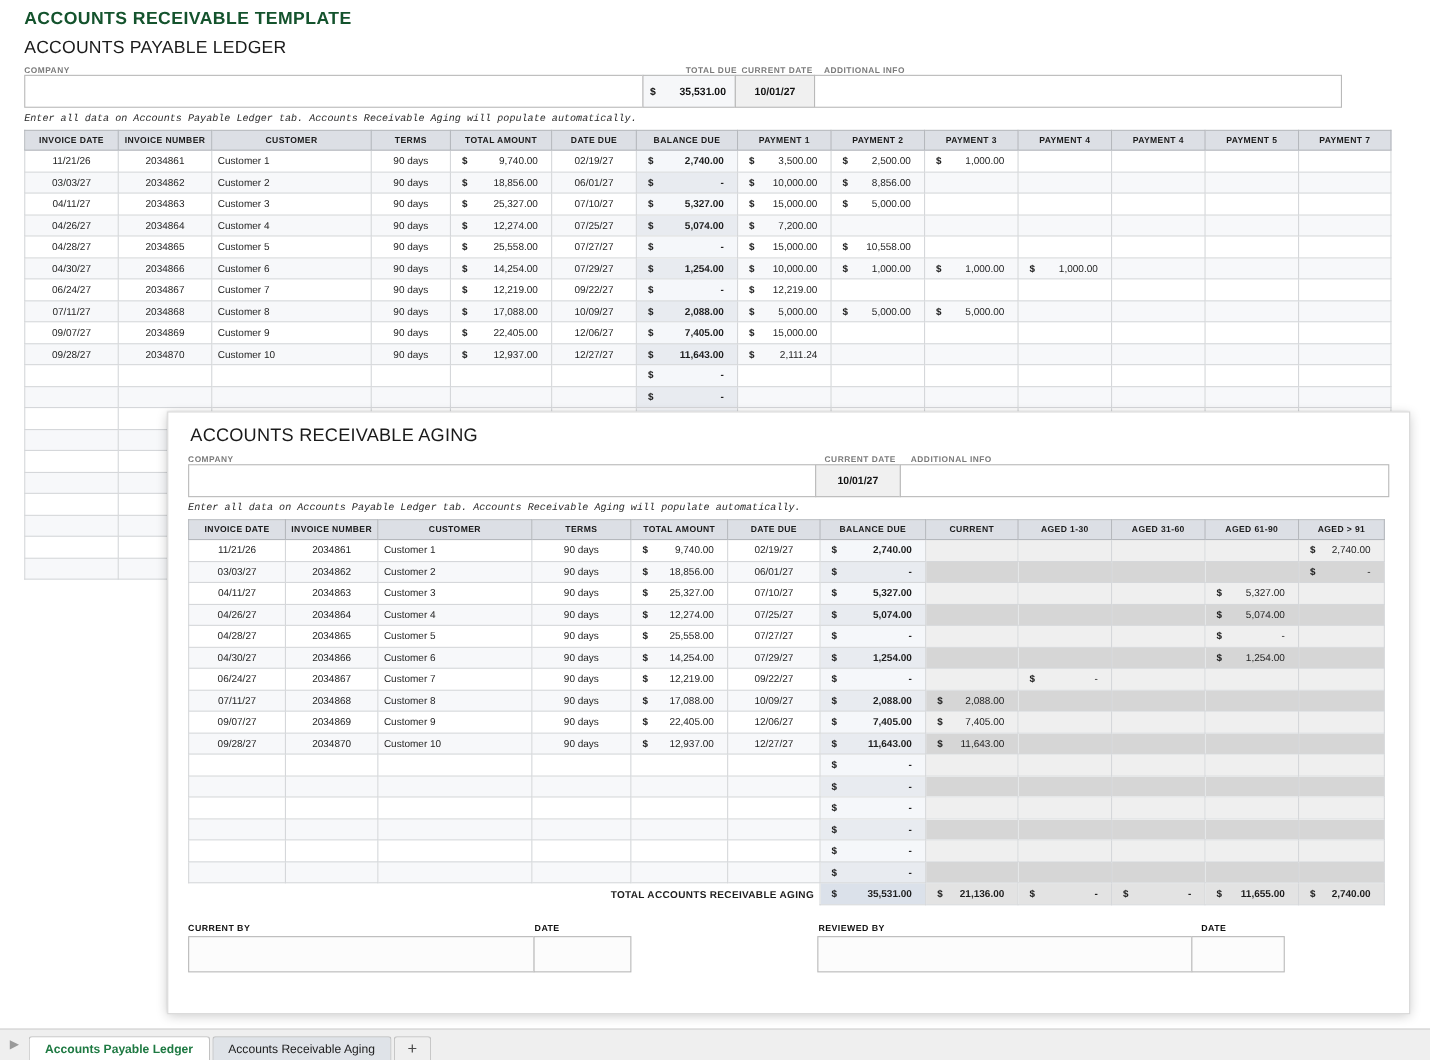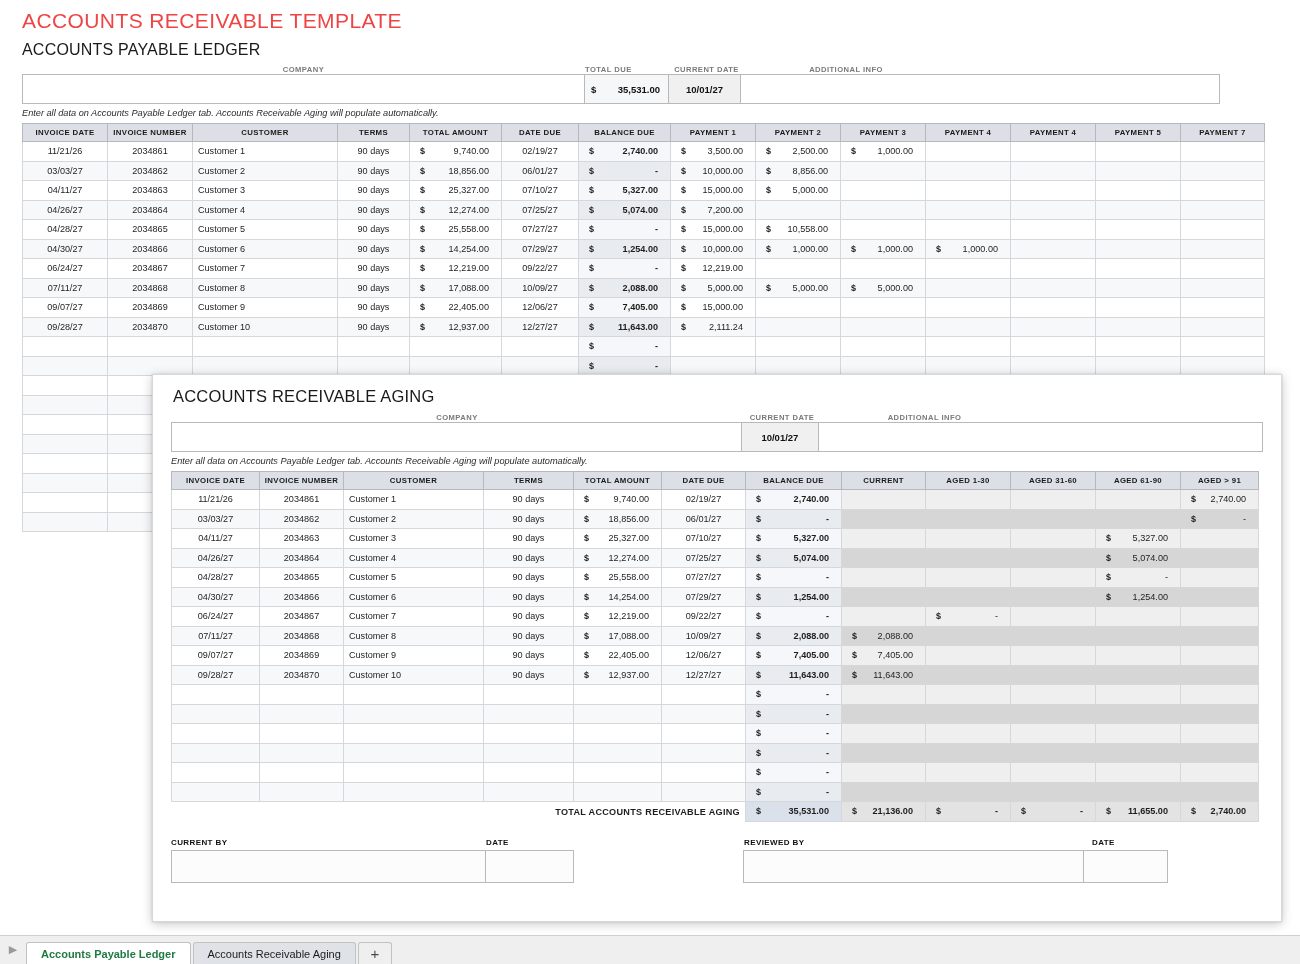--- a/index.html
+++ b/index.html
@@ -10,34 +10,33 @@
     font-family:"Liberation Sans", sans-serif;
     color:#262626;
     overflow:hidden;
     position:relative;
   }
 
   
   #back-sheet { position:absolute; left:0; top:0; width:1300px; height:935px; background:#fff; }
 
   .doc-title {
-    font-size:21px; font-weight:normal; letter-spacing:.4px;
-    color:#ef4444; padding:9px 0 0 22px;
+    font-size:16px; font-weight:bold; letter-spacing:.4px;
+    color:#14532d; padding:9px 0 0 22px;
   }
   .sheet-title {
     font-size:16px; font-weight:400; letter-spacing:.2px;
     color:#1a1a1a; padding:8px 0 6px 22px;
   }
   .mini-label {
     font-size:7.6px; font-weight:bold; letter-spacing:.45px; color:#7a7a7a;
     text-transform:uppercase;
-    text-align:center;
   }
   .note {
-    font-style:italic; font-size:9.2px; color:#2b2b2b; padding:4px 0 5px 22px;
+    font-style:italic; font-size:9.2px; color:#2b2b2b; padding:4px 0 5px 22px;font-family:Liberation Mono, monospace;
   }
 
   
   .hdr-row { display:flex; align-items:flex-end; padding:0 22px; }
   .hdr-labels { display:flex; padding:0 22px; }
 
   .box { border:1px solid #b9b9b9; height:30px; background:#fff; }
   .box.shade { background:#f6f7f9; }
   .box.shade2 { background:#f0f0f0; }
   .box-val {
@@ -113,21 +112,21 @@
 </head>
 <body>
 
 <div id="back-sheet">
 
   <div class="doc-title">ACCOUNTS RECEIVABLE TEMPLATE</div>
   <div class="sheet-title">ACCOUNTS PAYABLE LEDGER</div>
 
   <div class="hdr-labels">
     <div style="width:563px" class="mini-label">COMPANY</div>
-    <div style="width:85px;text-align:left" class="mini-label">TOTAL DUE</div>
+    <div style="width:85px;text-align:right" class="mini-label">TOTAL DUE</div>
     <div style="width:73px;text-align:center" class="mini-label">CURRENT DATE</div>
     <div style="width:200px;padding-left:6px" class="mini-label">ADDITIONAL INFO</div>
   </div>
 
   <div class="hdr-row">
     <div class="box" style="width:563px">
       <div class="box-val"></div>
     </div>
     <div class="box shade" style="width:85px;margin-left:-1px">
       <div class="box-val">

